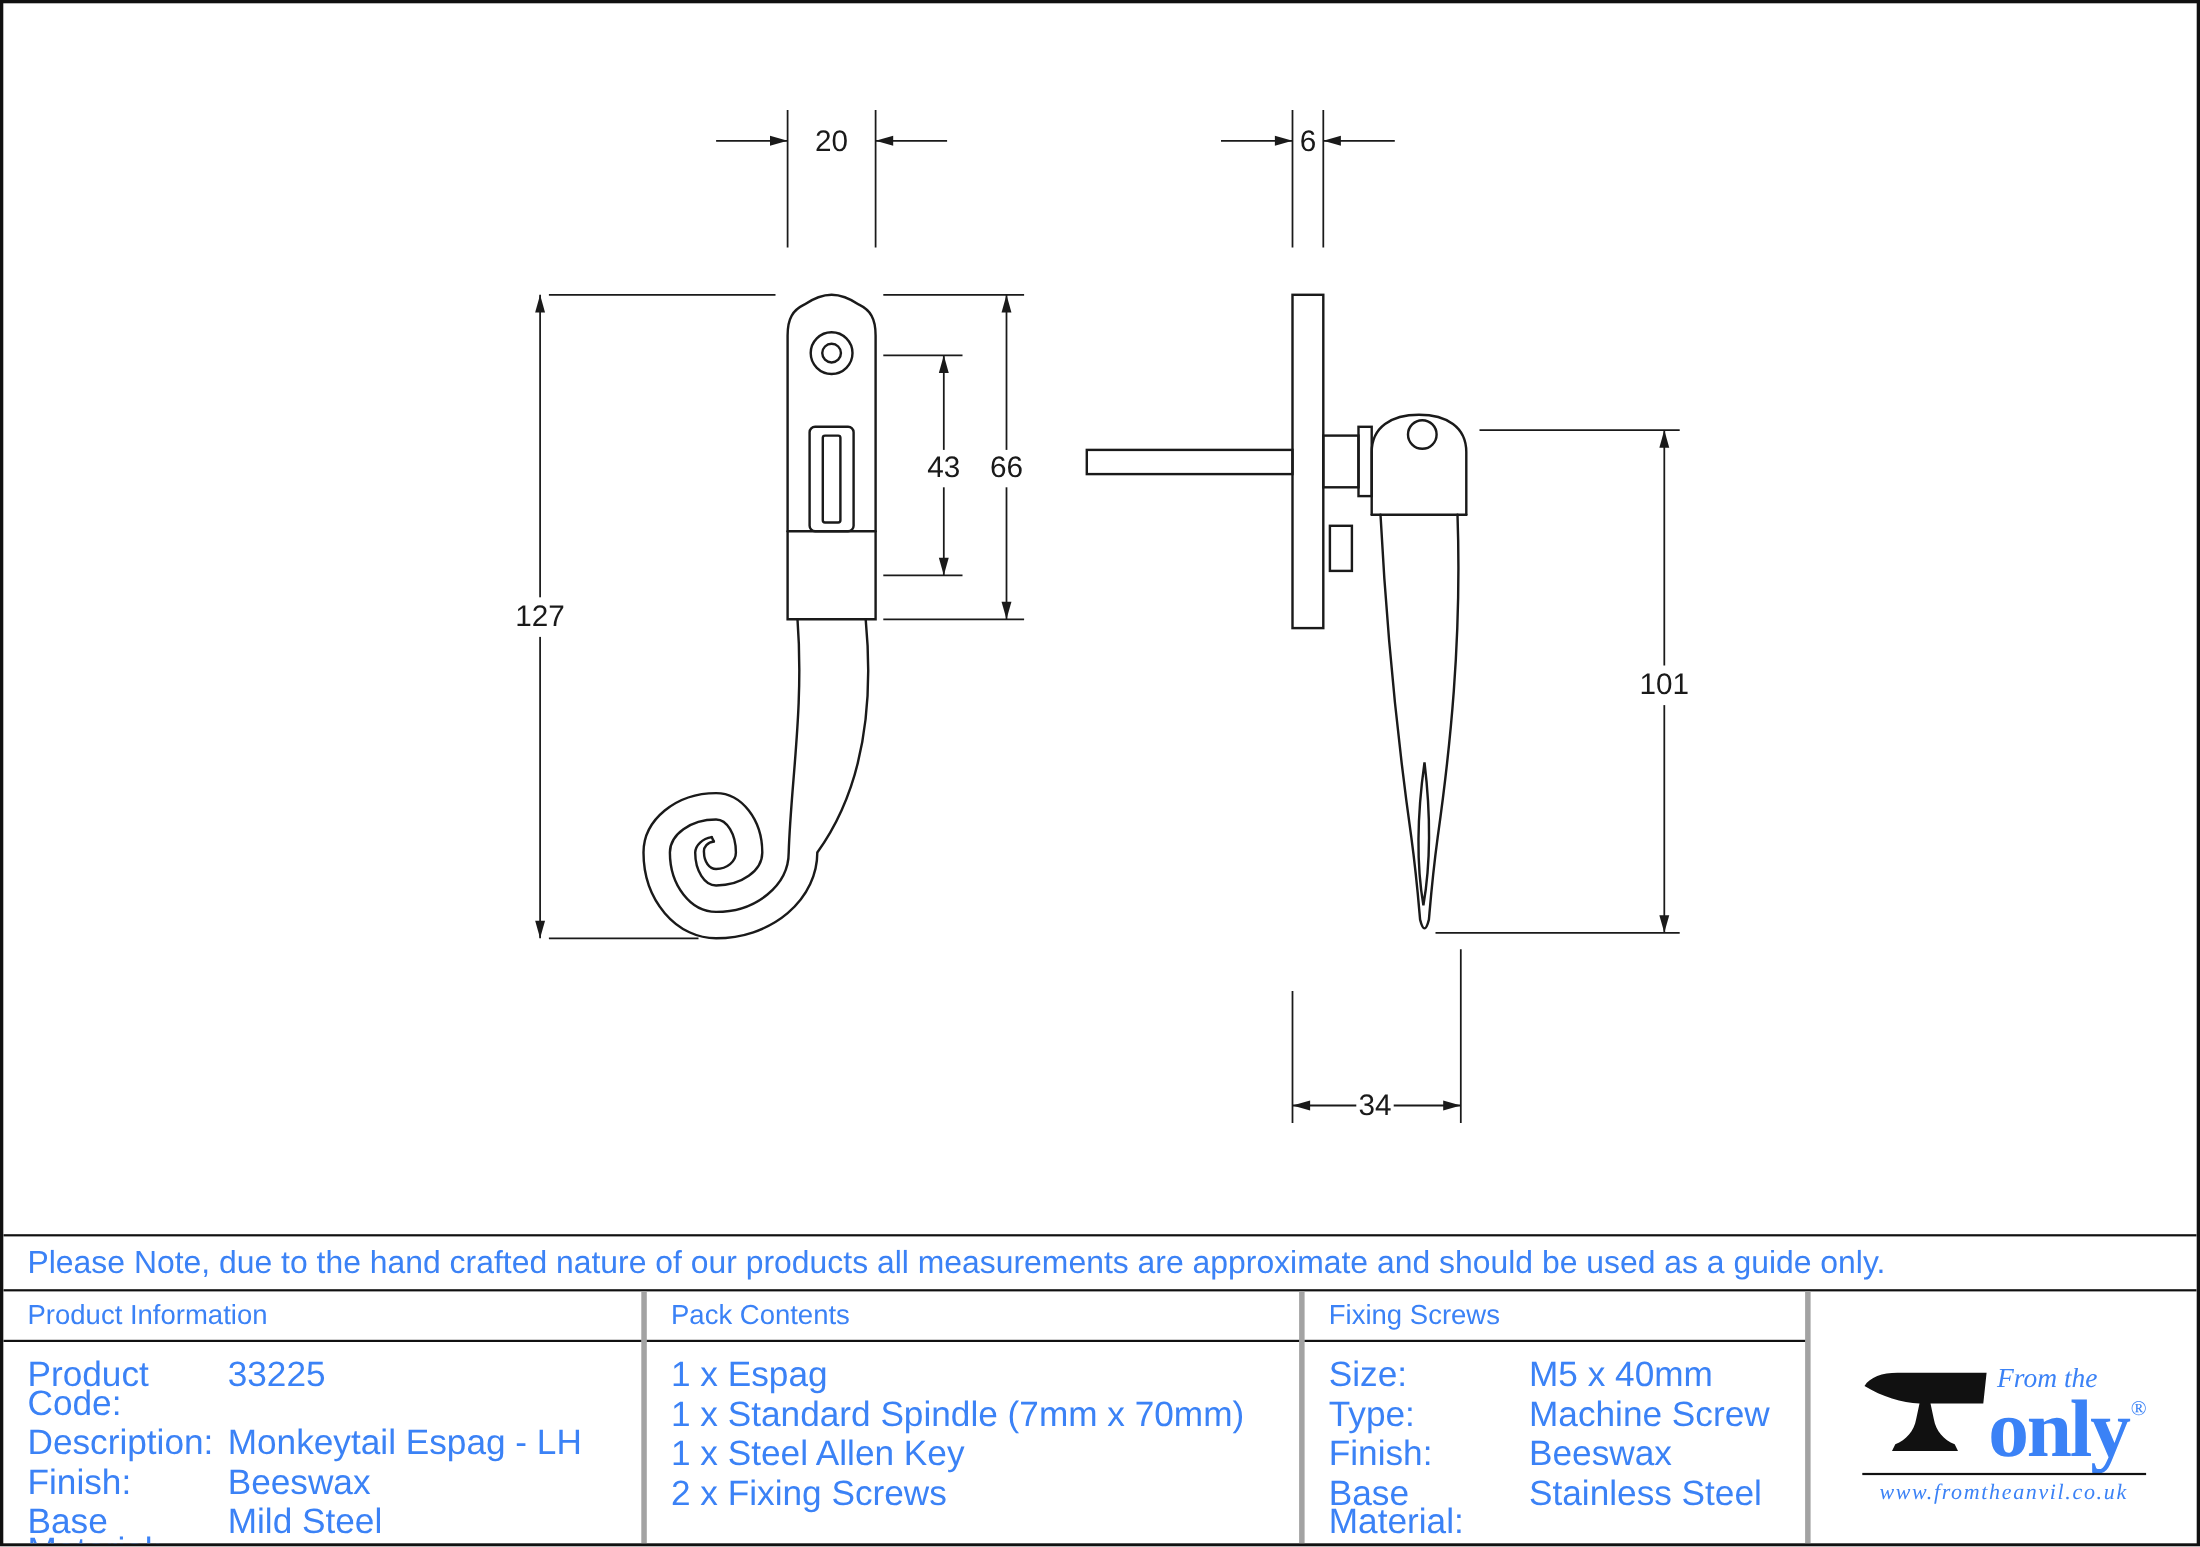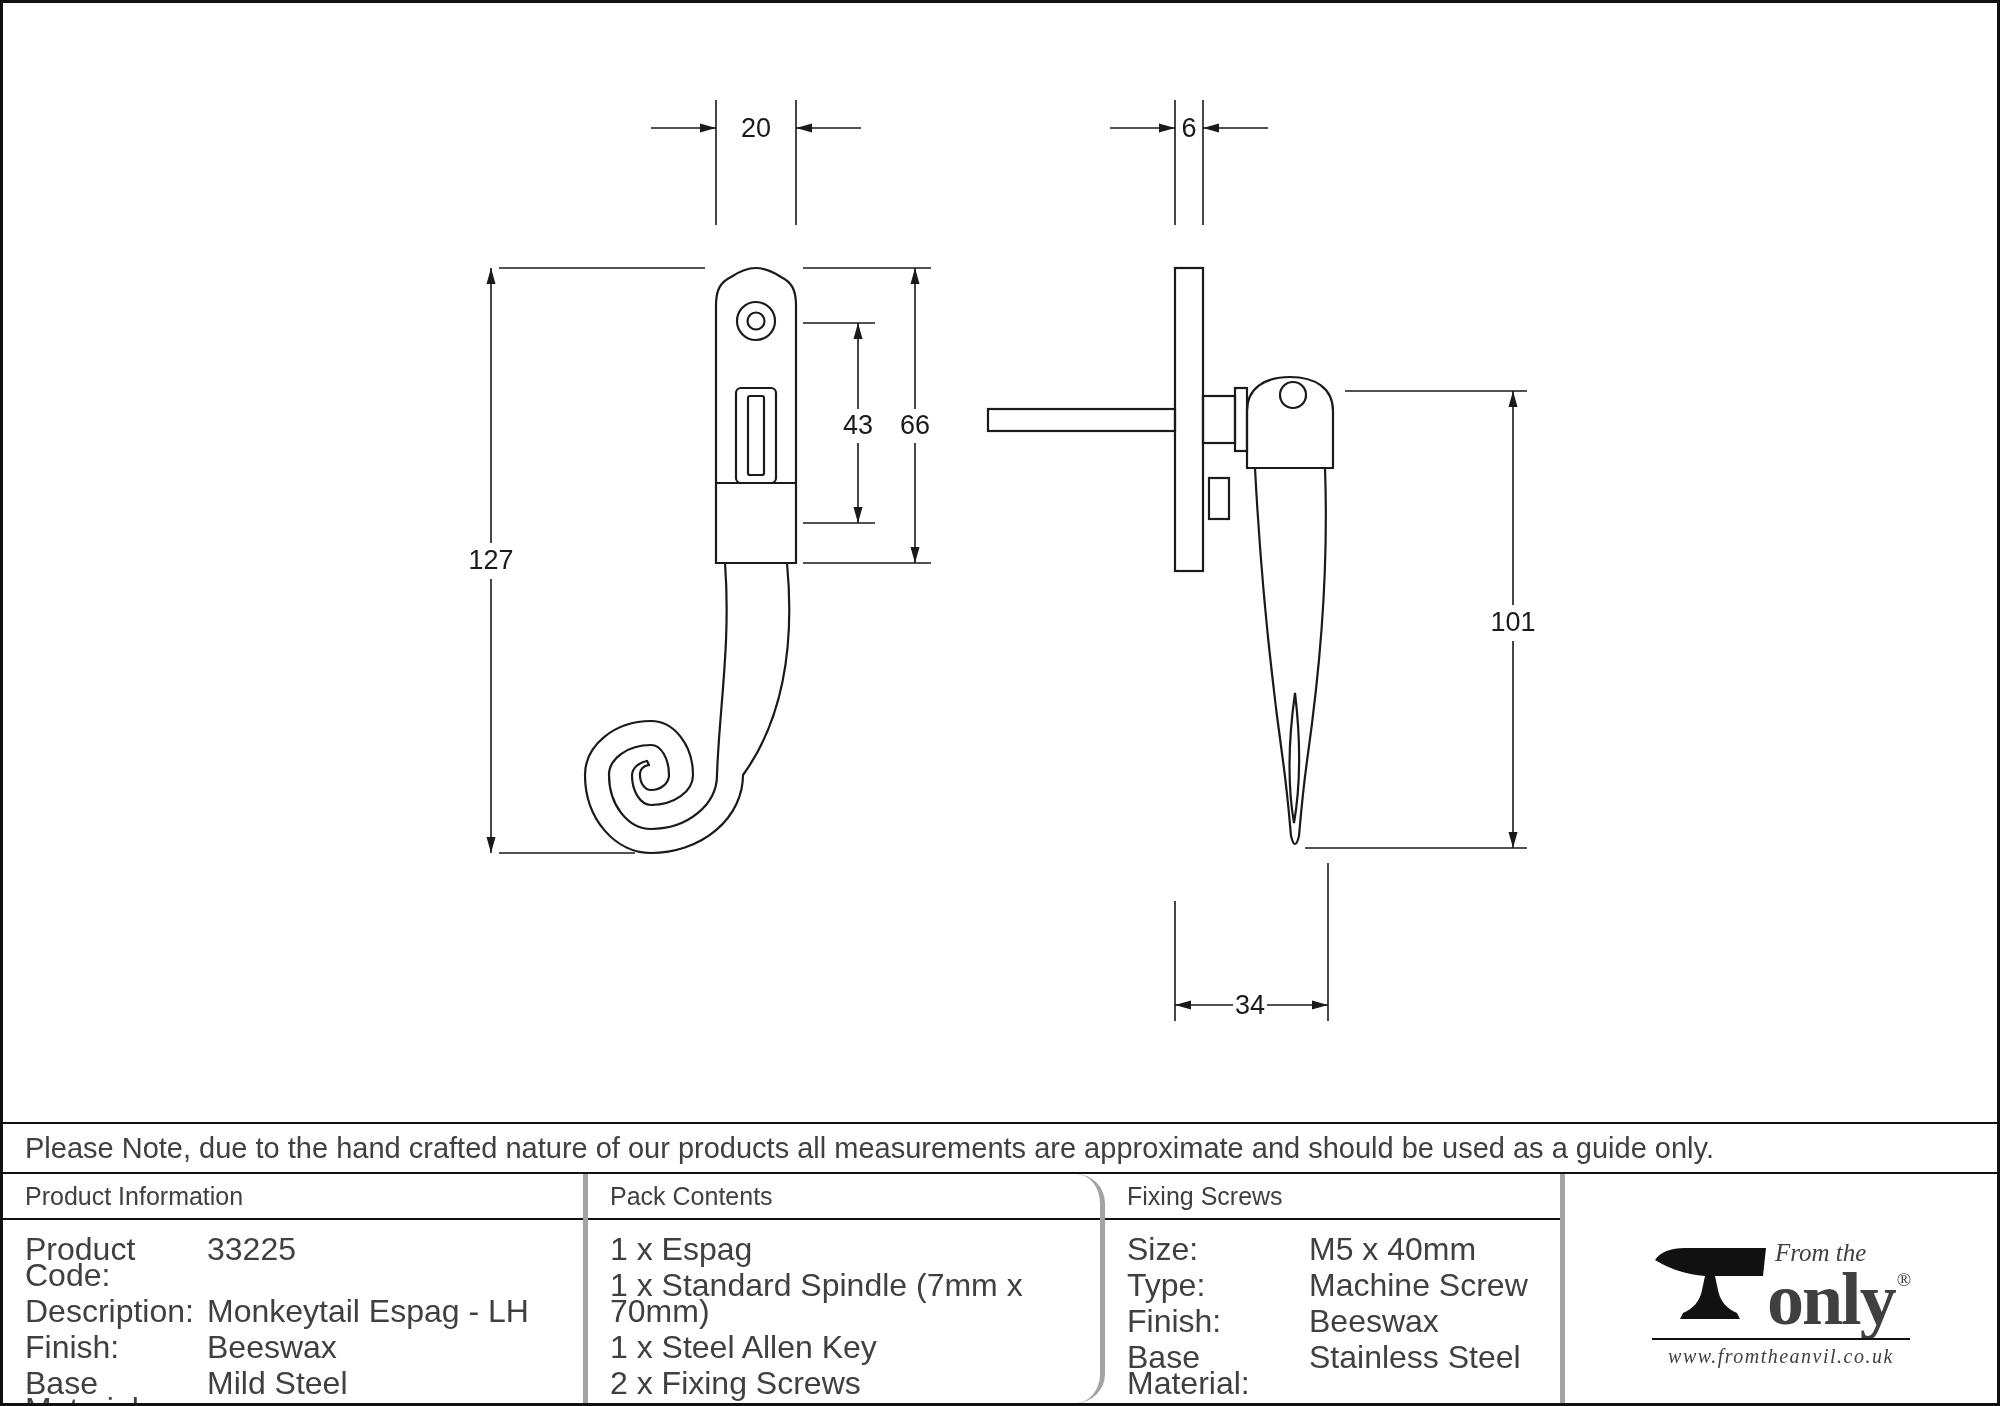--- a/index.html
+++ b/index.html
@@ -1,31 +1,31 @@
 <!DOCTYPE html>
 <html><head>
 <meta charset="utf-8">
 <style>
   html,body{margin:0;padding:0;background:#fff;}
   .page{
     position:relative;width:2000px;height:1406px;background:#fff;
     border:3px solid #111;box-sizing:border-box;
-    font-family:"Liberation Sans",sans-serif;color:#404040;overflow:hidden;
+    font-family:"Liberation Sans",sans-serif;color:#3b82f6;overflow:hidden;
   }
   .drawing-svg{position:absolute;top:0;left:0;}
   .dim-text{font:27px "Liberation Sans",sans-serif;fill:#1a1a1a;}
   .note-row{
     position:absolute;left:0;right:0;top:1119px;height:52px;
     border-top:2px solid #111;border-bottom:2px solid #111;
     display:flex;align-items:center;padding-left:22px;font-size:29px;box-sizing:border-box;
   }
   .spec{position:absolute;left:0;right:0;top:1171px;bottom:0;display:flex;}
   .col{border-right:5px solid #a3a3a3;box-sizing:border-box;}
   .col-product{width:585px;}
-  .col-pack{width:517px;border-radius:29px;}
+  .col-pack{width:598px;}
   .col-screws{width:460px;}
   .col-logo{flex:1;border-right:none;display:flex;align-items:flex-start;justify-content:center;}
   .col-header{
     height:46px;border-bottom:2px solid #111;display:flex;align-items:center;
     padding-left:22px;font-size:25px;box-sizing:border-box;
   }
   .col-body{padding:16px 0 0 22px;font-size:32px;}
   .kv{display:flex;margin-bottom:10px;line-height:26px;}
   .kv .k{width:182px;flex:none;}
   .pack-line{margin-bottom:10px;line-height:26px;}

